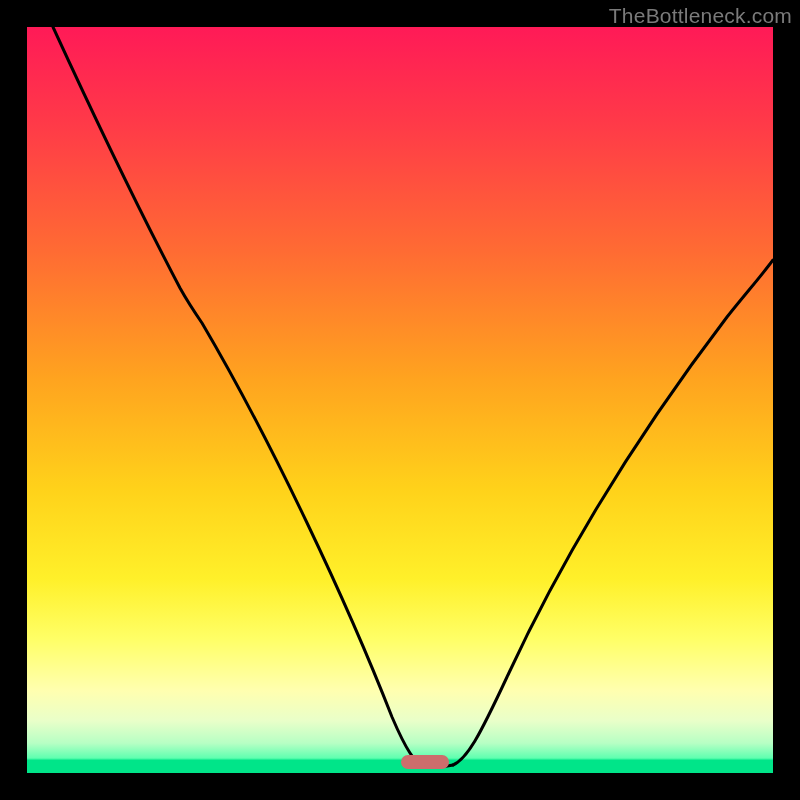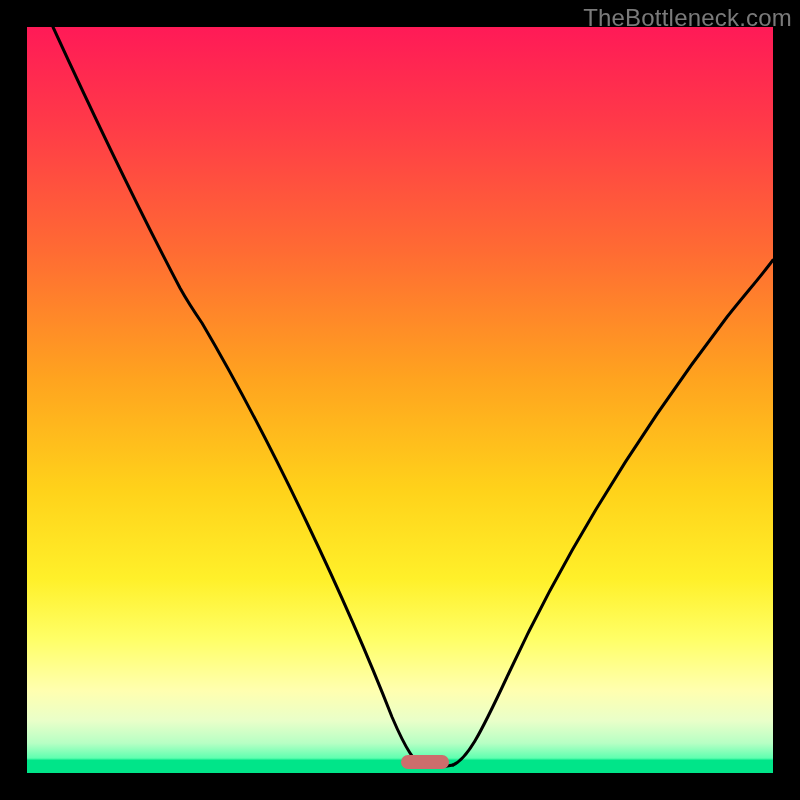--- a/index.html
+++ b/index.html
@@ -41,21 +41,21 @@
       #5fffb0 98.0%,
       #00e589 98.3%,
       #00e589 100%
     );
   }
   .watermark {
     position: absolute;
     top: 4px;
     right: 8px;
     color: #7a7a7a;
-    font-size: 24px;
+    font-size: 21px;
     font-weight: 500;
     letter-spacing: 0.2px;
     user-select: none;
   }
   .curve {
     position: absolute;
     left: 27px;
     top: 27px;
     width: 746px;
     height: 746px;

